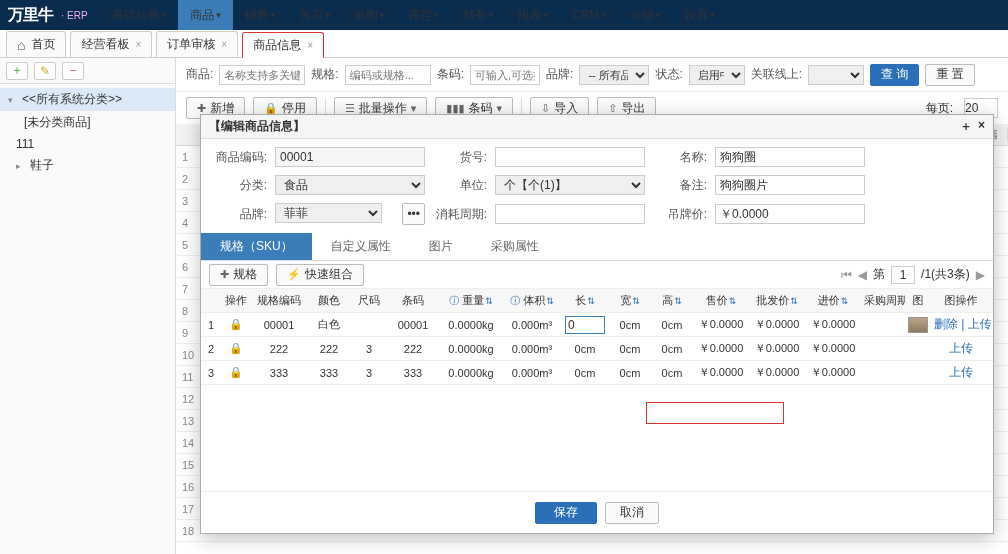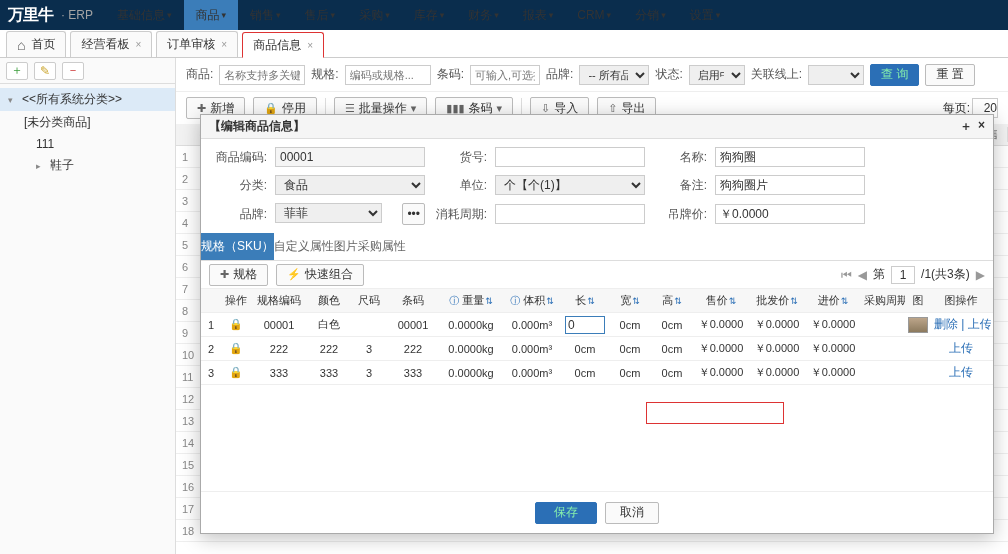--- a/index.html
+++ b/index.html
@@ -1,69 +1,69 @@
 <!DOCTYPE html>
 <html><head>
 <meta charset="utf-8">
 <style>
 *{box-sizing:border-box;margin:0;padding:0;font-family:"Microsoft YaHei",Arial,sans-serif;font-size:12px;color:#333}
 body{background:#fff;width:1008px;height:554px;overflow:hidden;position:relative}
 .topbar{background:#0a2d4d;height:30px;display:flex;align-items:center;color:#fff}
 .logo{font-size:16px;font-weight:bold;padding:0 8px;color:#fff;letter-spacing:-1px}
-.logo-sub{color:#a3a3a3;font-size:12px;padding-right:12px}
+.logo-sub{color:#f0abfc;font-size:10px;padding-right:12px}
 .menu{display:flex;height:30px}
 .menu-item{padding:0 12px;display:flex;align-items:center;color:#dde8f2;cursor:pointer;position:relative}
 .menu-item.active{background:#3b7db9}
 .menu-item .caret{margin-left:2px;font-size:9px}
 .tabs{height:28px;border-bottom:1px solid #ccc;display:flex;align-items:flex-end;padding-left:6px}
 .tab{height:26px;border:1px solid #ccc;border-bottom:none;padding:0 10px;display:flex;align-items:center;margin-right:4px;background:#fafafa;border-radius:3px 3px 0 0;gap:6px}
 .tab.active{background:#fff;border:1px solid #d33;border-bottom:1px solid #fff;position:relative;top:1px}
 .tab .x{color:#999;font-size:10px}
 .home-icon{font-size:14px;color:#555}
 .filterbar{height:34px;display:flex;align-items:center;gap:6px;padding:0 10px 0 186px;border-bottom:1px solid #eee;flex-wrap:nowrap}
 .filterbar label{color:#555}
 .filterbar input,.filterbar select{height:20px;border:1px solid #ccc;padding:0 4px;font-size:11px;color:#999}
 .filterbar input{width:86px}
 .filterbar select{width:70px;color:#333}
 .btn{height:22px;padding:0 10px;border:1px solid #bbb;background:#fafafa;border-radius:2px;display:inline-flex;align-items:center;gap:4px;cursor:pointer}
 .btn-primary{background:#2b6fb6;color:#fff;border-color:#2b6fb6}
-.btn-primary *{color:#86efac}
+.btn-primary *{color:#ffffff}
 .btn .ico{font-size:11px;color:#666}
 .toolbar{height:32px;display:flex;align-items:center;gap:8px;padding:0 10px 0 186px}
 .toolbar .sep{width:1px;height:20px;background:#ddd}
-.toolbar .right{margin-left:auto;display:flex;align-items:center;gap:2px}
-.toolbar input.pp{width:26px;height:20px;border:1px solid #ccc;text-align:right}
+.toolbar .right{margin-left:auto;display:flex;align-items:center;gap:11px}
+.toolbar input.pp{width:34px;height:20px;border:1px solid #ccc;text-align:left}
 .sidebar{position:absolute;left:0;top:58px;width:176px;bottom:0;border-right:1px solid #ddd;background:#fafafa}
 .side-tools{height:26px;display:flex;align-items:center;gap:6px;padding:0 6px;border-bottom:1px solid #ddd}
 .side-tools .sbtn{width:22px;height:18px;border:1px solid #ccc;border-radius:2px;display:flex;align-items:center;justify-content:center;font-size:12px;background:#fff}
 .side-tools .sbtn.green{color:#3a9d3a}
 .side-tools .sbtn.yellow{color:#c9a227}
 .side-tools .sbtn.red{color:#cc3333}
 .tree{padding:4px 0}
 .tree-row{padding:3px 8px;display:flex;align-items:center;gap:4px;cursor:pointer}
 .tree-row.root{color:#444}
 .tree-row.sel{background:#dceaf7}
 .tree-row .arr{font-size:9px;color:#888;width:10px}
 .tree-row.link{color:#2b6fb6;padding-left:24px}
-.tree-row.child{padding-left:36px;color:#444}
+.tree-row.child{padding-left:16px;color:#444}
 .bg-table{position:absolute;left:176px;right:0;top:124px;bottom:0;overflow:hidden}
 .bg-head{display:flex;background:#f2f2f2;border-bottom:1px solid #ddd;height:22px;align-items:center}
 .bg-head div{padding:0 6px;border-right:1px solid #ddd;font-size:11px;color:#555;white-space:nowrap}
 .bg-rows{display:flex;flex-direction:column}
 .bg-rows .r{height:22px;border-bottom:1px solid #eee;display:flex;align-items:center;padding-left:6px;color:#888;font-size:11px}
 
 .modal{position:absolute;left:200px;top:114px;width:794px;height:420px;background:#fff;border:1px solid #aaa;box-shadow:0 4px 18px rgba(0,0,0,.25);display:flex;flex-direction:column}
 .modal-title{height:24px;background:#f5f5f5;border-bottom:1px solid #ddd;display:flex;align-items:center;padding:0 8px;font-weight:bold}
 .modal-title .mt-right{margin-left:auto;display:flex;gap:6px;color:#888}
 .form{padding:8px 12px;display:grid;grid-template-columns:54px 150px 54px 150px 54px 150px;row-gap:8px;column-gap:8px;align-items:center}
 .form label{text-align:right;color:#555}
 .form input,.form select{height:20px;border:1px solid #ccc;padding:0 4px;width:100%}
 .form .ro{background:#f5f5f5}
 .subtabs{height:28px;display:flex;border-bottom:1px solid #ddd}
-.subtab{padding:0 0;display:flex;align-items:center;color:#666;cursor:pointer}
+.subtab{padding:0 19px;display:flex;align-items:center;color:#666;cursor:pointer}
 .subtab.active{background:#3b7db9;color:#fff}
 .skutools{height:28px;display:flex;align-items:center;gap:8px;padding:0 8px;border-bottom:1px solid #eee}
 .skutools .right{margin-left:auto;display:flex;align-items:center;gap:6px;color:#666}
 .skutools .pager-btn{color:#999;cursor:pointer}
 .skutools input.pg{width:24px;height:18px;border:1px solid #ccc;text-align:center}
 .sku-head,.sku-row{display:grid;grid-template-columns:20px 30px 56px 44px 36px 52px 64px 58px 48px 42px 42px 56px 56px 56px 44px 26px 60px;align-items:center;height:24px;border-bottom:1px solid #eee}
 .sku-head{background:#f7f7f7;font-size:11px;color:#555}
 .sku-head div,.sku-row div{padding:0 3px;white-space:nowrap;overflow:hidden;text-align:center;font-size:11px}
 .sku-head .srt{color:#2b6fb6;font-size:9px;margin-left:1px}
 .sku-row .lock{color:#2b6fb6}

